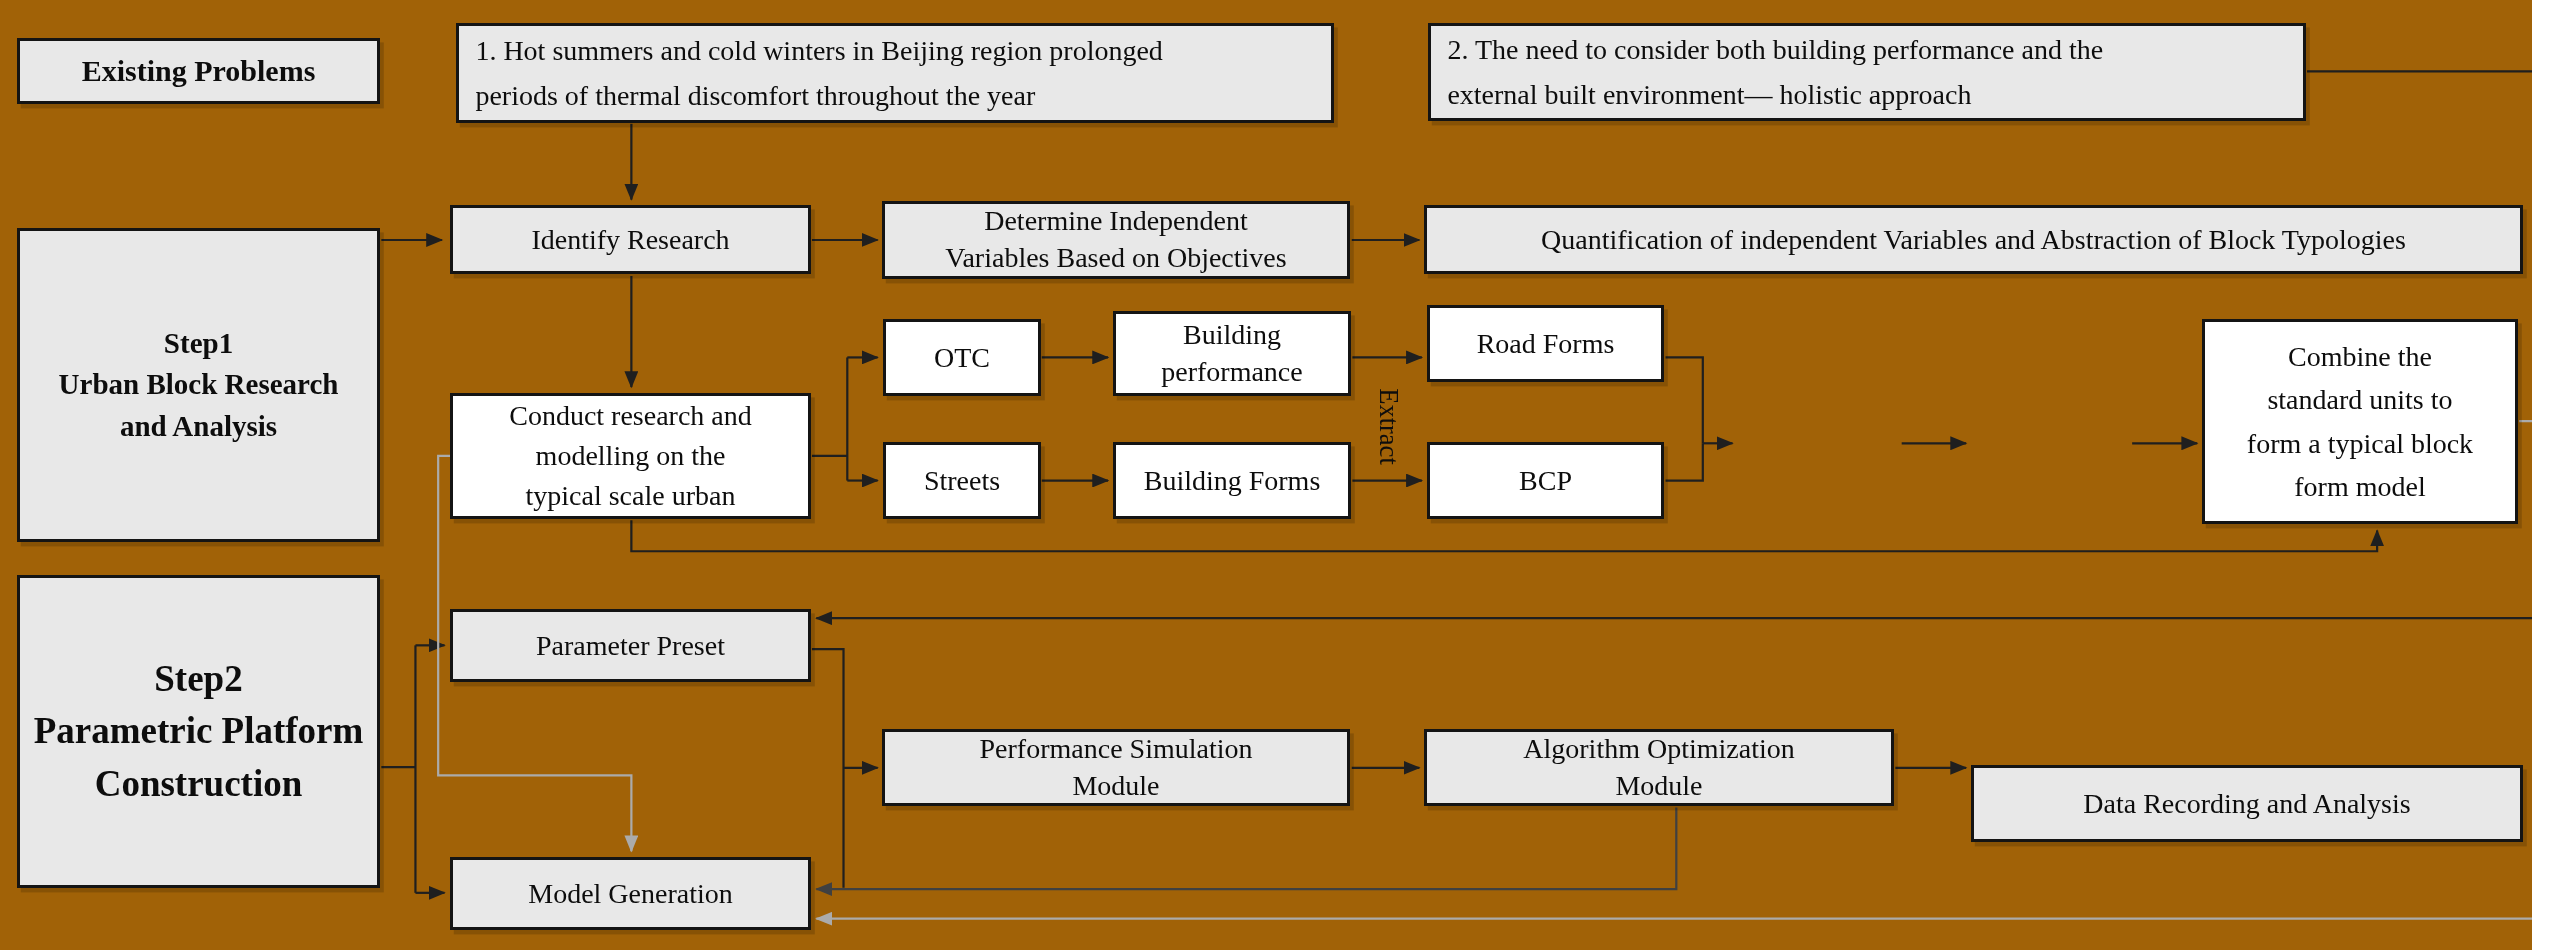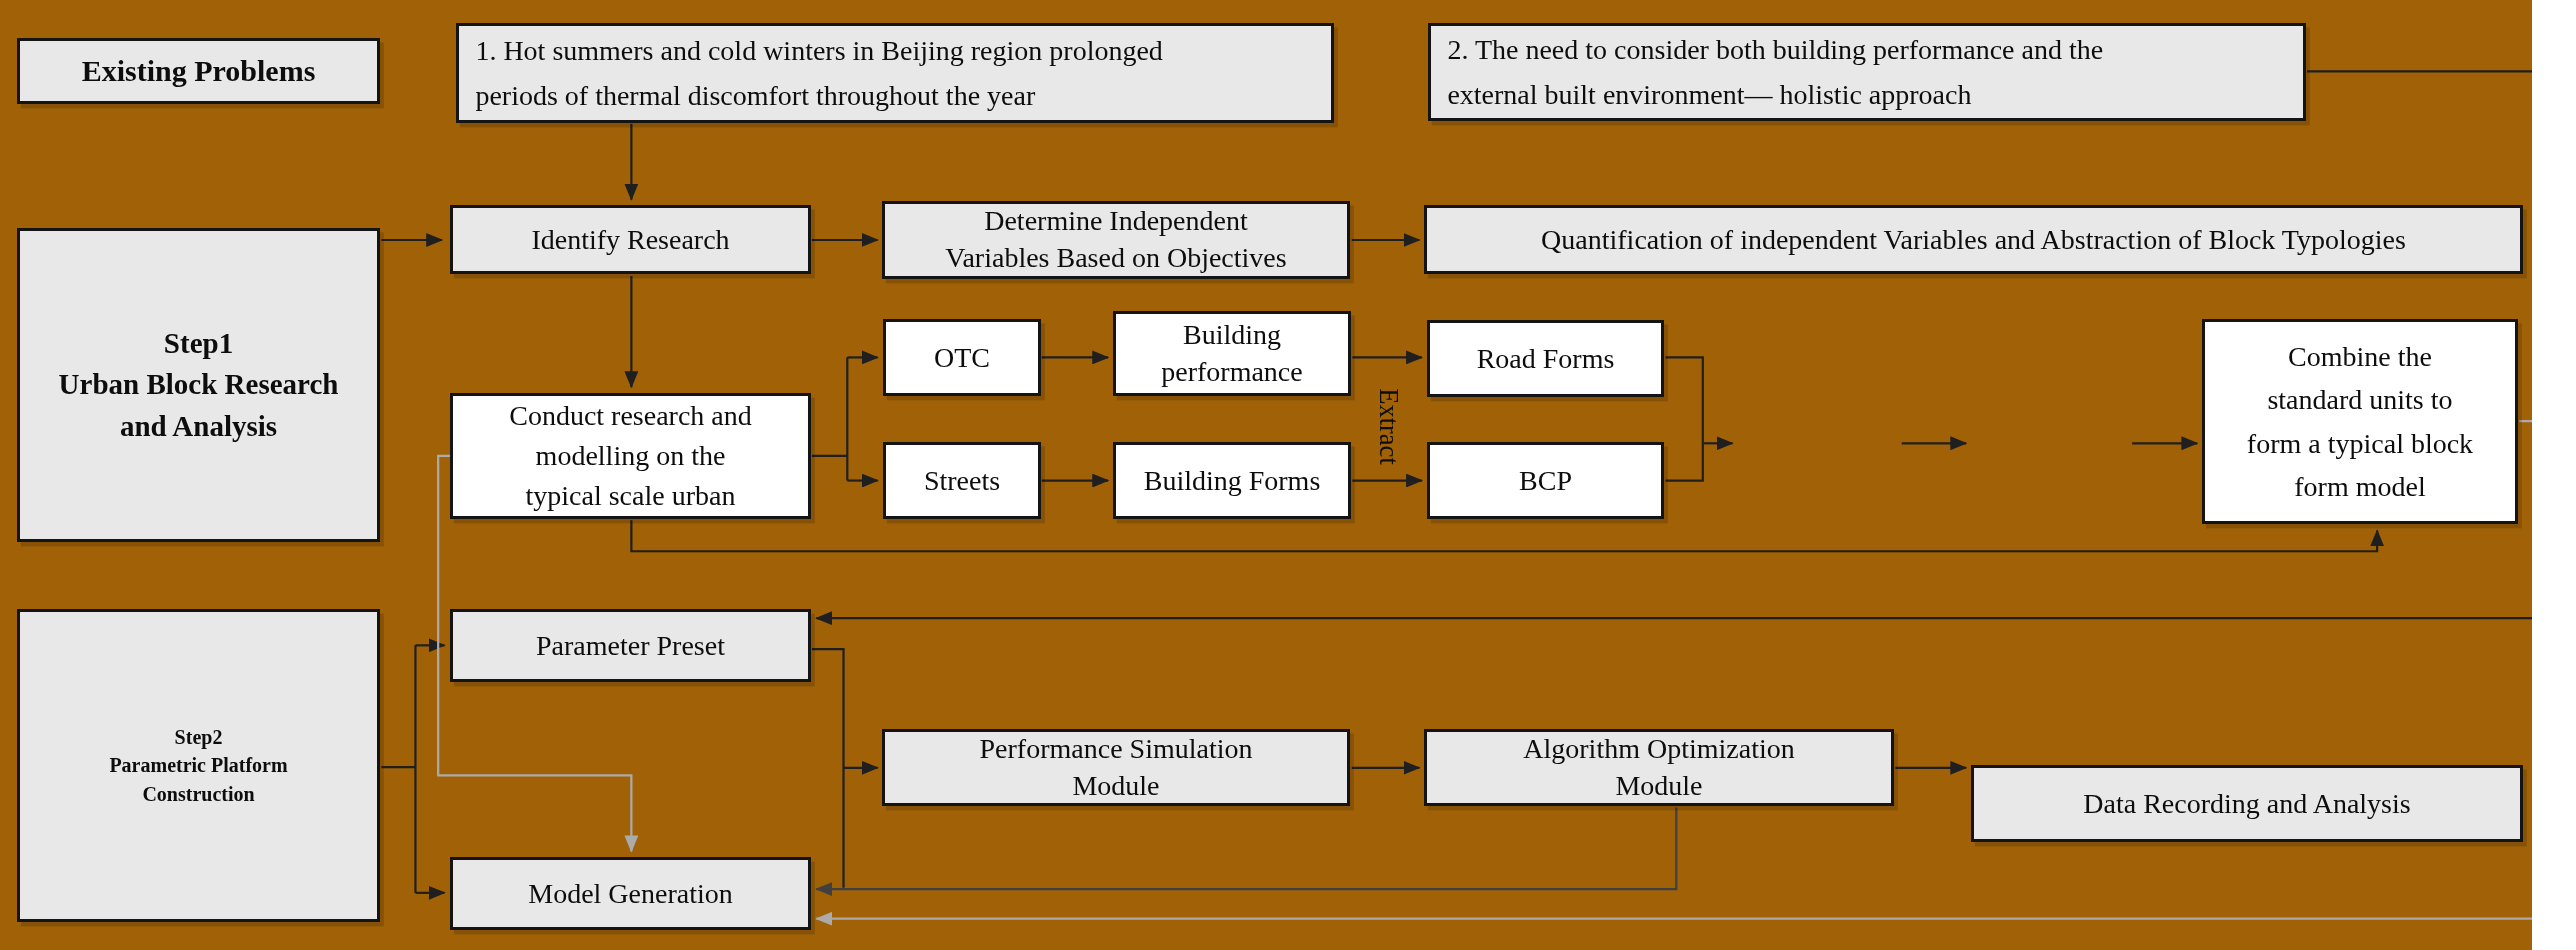--- a/index.html
+++ b/index.html
@@ -132,32 +132,32 @@
 
   <div class="box white" style="left:883px;top:442px;width:158px;height:77px;text-align:right;">Streets</div>
 
   <div class="box white tight" style="left:1113px;top:311px;width:238px;height:85px;">Building
 performance</div>
 
   <div class="box white" style="left:1113px;top:442px;width:238px;height:77px;">Building Forms</div>
 
   <div class="vlabel" style="left:1318px;top:411px;width:141px;text-align:center;">Extract</div>
 
-  <div class="box white" style="left:1427px;top:320px;width:237px;height:77px;">Road Forms</div>
+  <div class="box white" style="left:1427px;top:305px;width:237px;height:77px;">Road Forms</div>
 
   <div class="box white" style="left:1427px;top:442px;width:237px;height:77px;">BCP</div>
 
 
 
   <div class="box white roomy" style="left:2202px;top:319px;width:316px;height:205px;">Combine the
 standard units to
 form a typical block
 form model</div>
 
-  <div class="box gray bold" style="left:17px;top:609px;width:363px;height:313px;font-size:20px;">Step2
+  <div class="box gray bold" style="left:17px;top:575px;width:363px;height:313px;font-size:37px;">Step2
 Parametric Platform
 Construction</div>
 
   <div class="box gray" style="left:450px;top:609px;width:361px;height:73px;">Parameter Preset</div>
 
   <div class="box gray" style="left:450px;top:857px;width:361px;height:73px;">Model Generation</div>
 
   <div class="box gray tight" style="left:882px;top:729px;width:468px;height:77px;">Performance Simulation
 Module</div>
 

